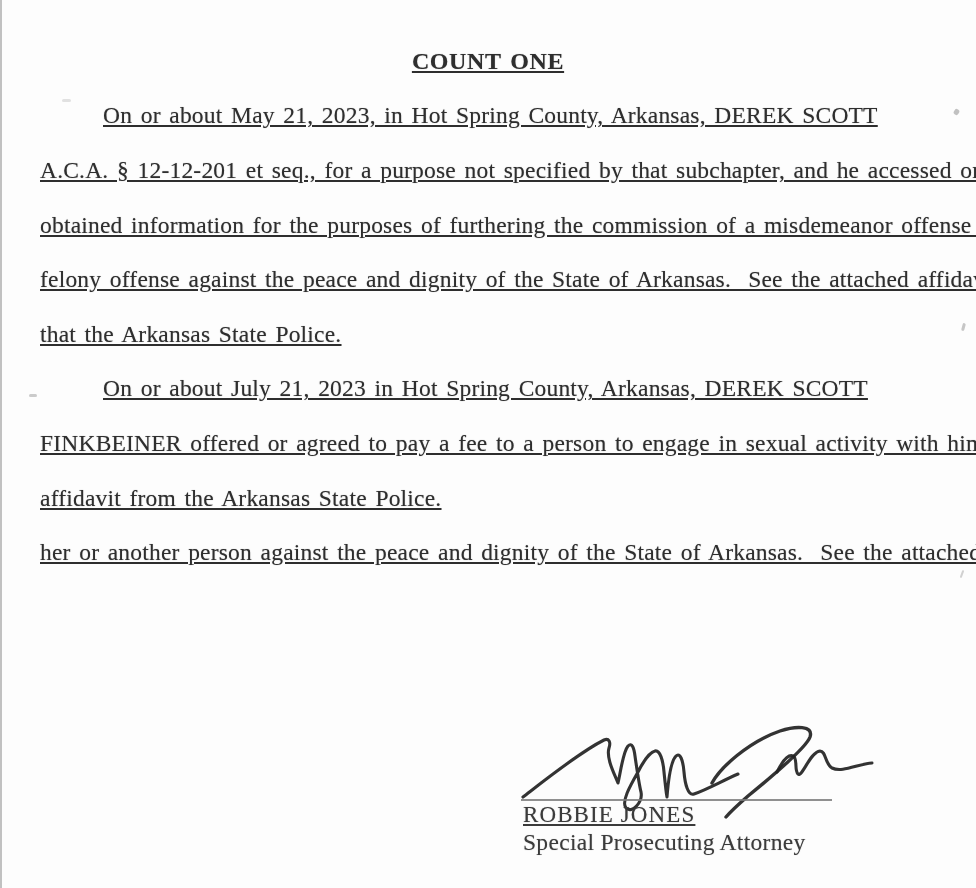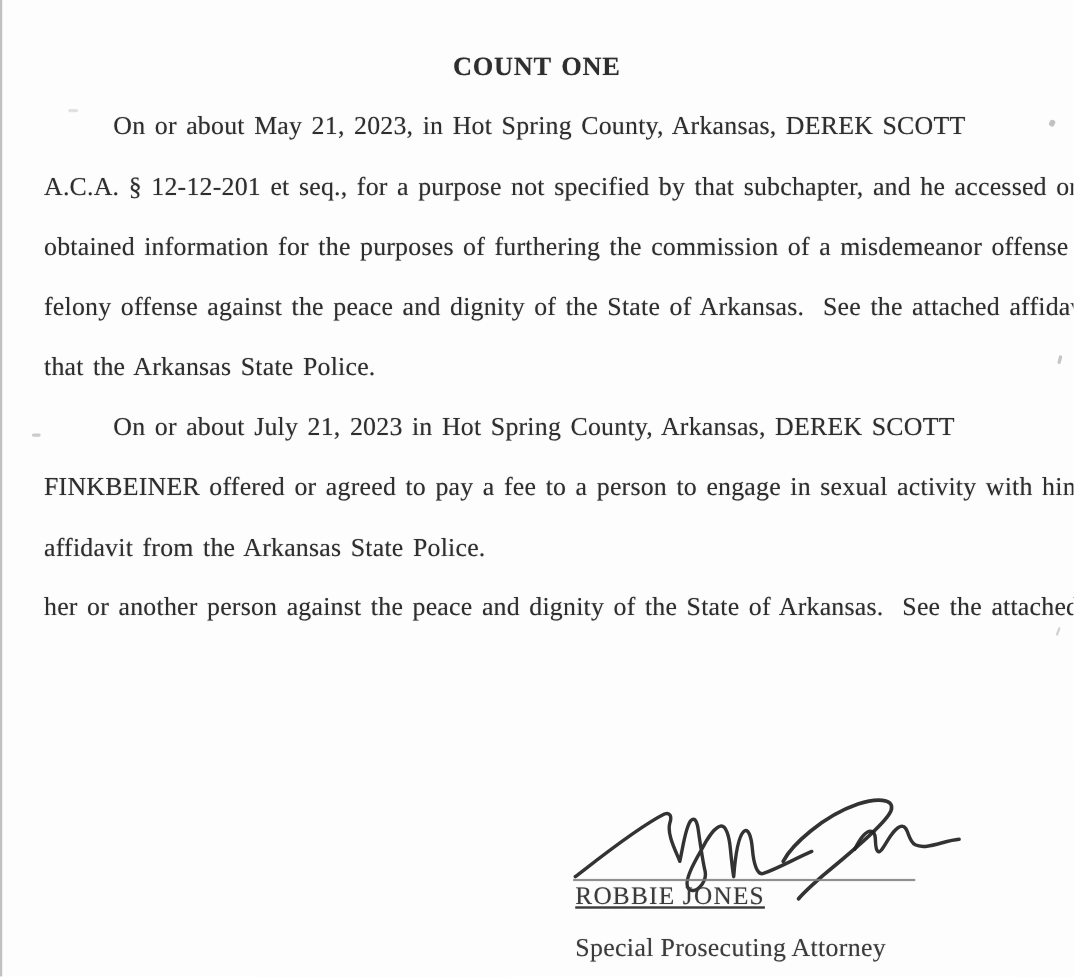--- a/index.html
+++ b/index.html
@@ -23,20 +23,21 @@
     width: 2px;
     height: 100%;
     background: #a6a6a6;
     opacity: 0.7;
   }
   .content {
     position: absolute;
     top: 34px;
     left: 0;
     width: 100%;
+    text-decoration: underline;
   }
   .row {
     height: 54.6px;
     display: flex;
     align-items: center;
     white-space: pre;
     font-size: 23.5px;
     letter-spacing: 0.2px;
     word-spacing: 2.5px;
     text-shadow: 0 0 1px rgba(46,46,46,0.45);
@@ -72,21 +73,21 @@
     font-size: 23px;
     letter-spacing: 1.1px;
     color: #3b3b3b;
     white-space: pre;
     text-shadow: 0 0 1px rgba(46,46,46,0.4);
     text-decoration: underline;
   }
   .sig-title {
     position: absolute;
     left: 523px;
-    top: 849px;
+    top: 829px;
     font-size: 23.5px;
     letter-spacing: 0.3px;
     color: #3b3b3b;
     white-space: pre;
     text-shadow: 0 0 1px rgba(46,46,46,0.4);
   }
 
   .speck {
     position: absolute;
     background: #8f8f8f;

